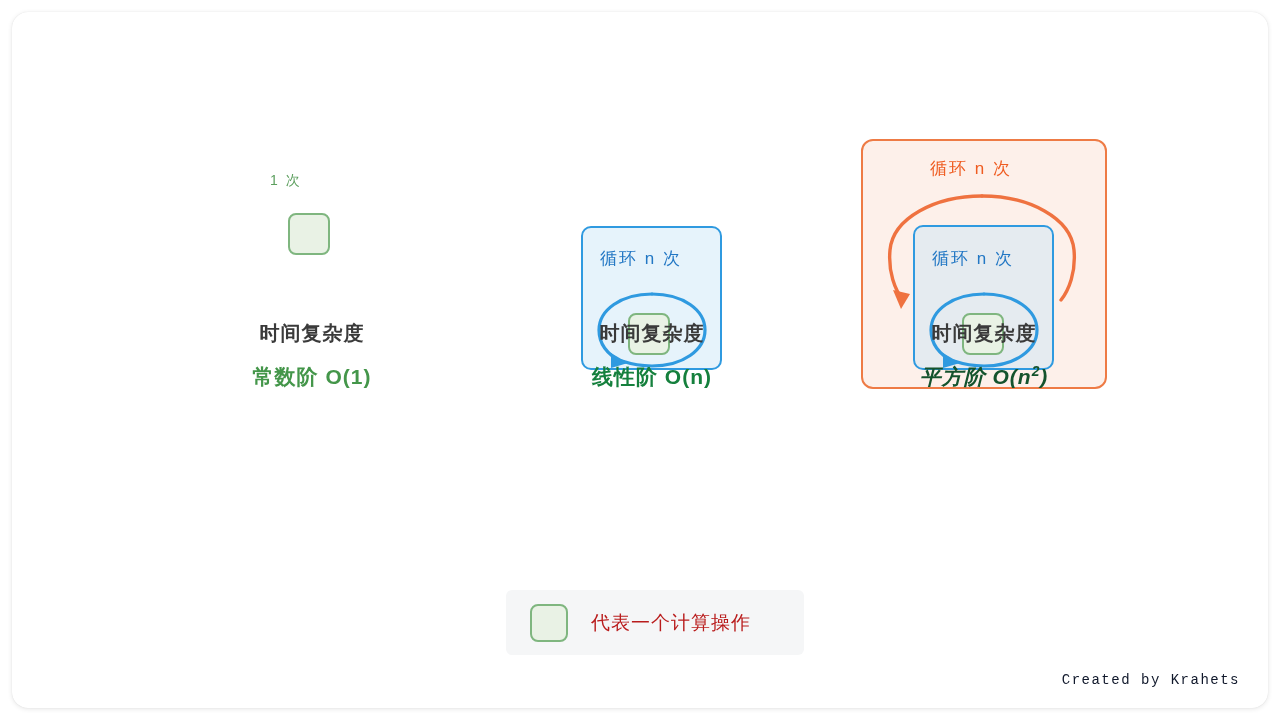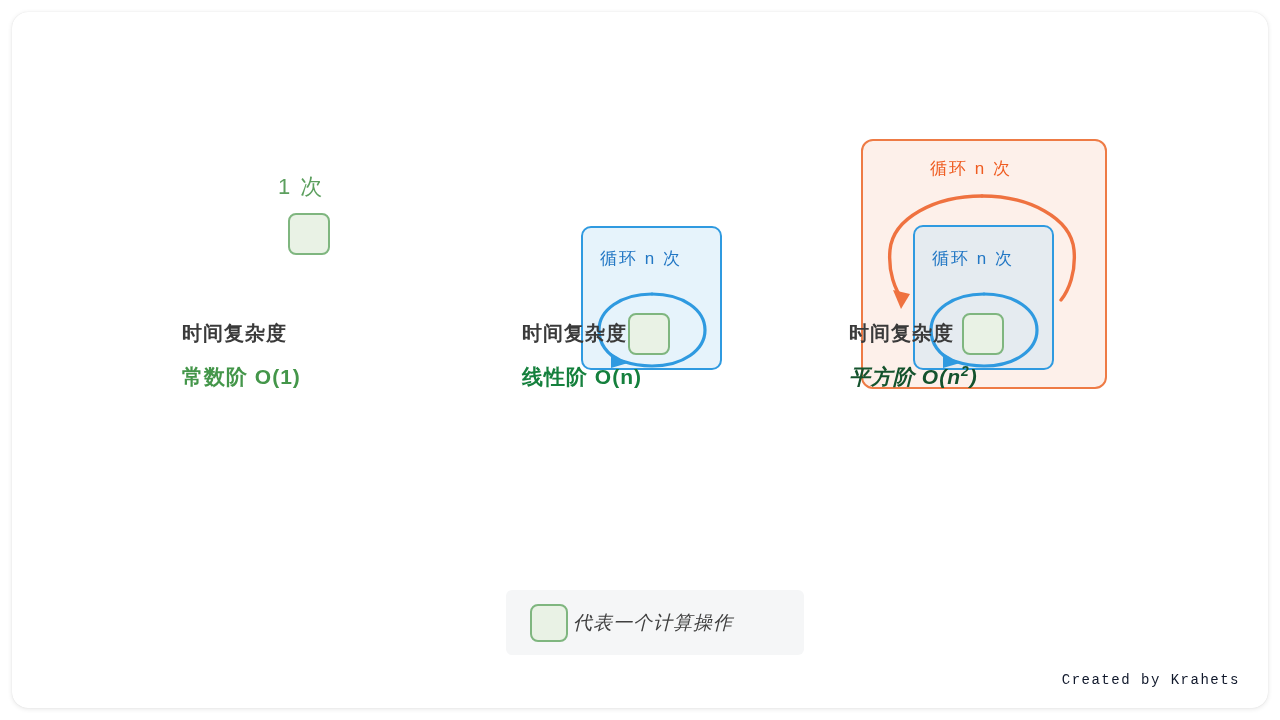--- a/index.html
+++ b/index.html
@@ -27,25 +27,24 @@
     position: absolute;
   }
 
   
   #panel-constant { left: 170px; top: 100px; width: 260px; height: 290px; }
   #panel-linear   { left: 510px; top: 100px; width: 260px; height: 290px; }
   #panel-quadratic{ left: 840px; top: 100px; width: 270px; height: 290px; }
 
   .count-label {
     position: absolute;
-    font-size: 22px;
+    font-size: 14px;
     letter-spacing: 2px;
     color: #5c9f5e;
     white-space: nowrap;
-    margin-left: 8px;
   }
 
   
   .op-box {
     position: absolute;
     width: 42px;
     height: 42px;
     box-sizing: border-box;
     background: #e9f2e5;
     border: 2px solid #7fb67f;
@@ -84,20 +83,21 @@
     letter-spacing: 2px;
     color: #ef5c21;
     white-space: nowrap;
   }
 
   .loop-arrow { position: absolute; overflow: visible; }
 
   
   .caption {
     position: absolute;
+    text-align: center;
     width: 100%;
     left: 0;
   }
   .caption-title {
     font-size: 20px;
     font-weight: bold;
     color: #3a3a3a;
     letter-spacing: 1px;
   }
   .caption-value {
@@ -121,25 +121,24 @@
     height: 65px;
     background: #f5f6f7;
     border-radius: 6px;
     display: flex;
     align-items: center;
     padding-left: 24px;
     box-sizing: border-box;
   }
   #legend .op-box { position: relative; width: 38px; height: 38px; flex: none; }
   #legend-text {
-    margin-left: 5px;
+    margin-left: 23px;
     font-size: 19px;
-    color: #404040;
+    color: #b91c1c;
     letter-spacing: 1px;
-    font-style: italic;
   }
 
   #credit {
     position: absolute;
     right: 28px;
     bottom: 20px;
     font-size: 14px;
     letter-spacing: 1.5px;
     color: #0f172a;
     font-family: "Liberation Mono", "DejaVu Sans Mono", monospace;

